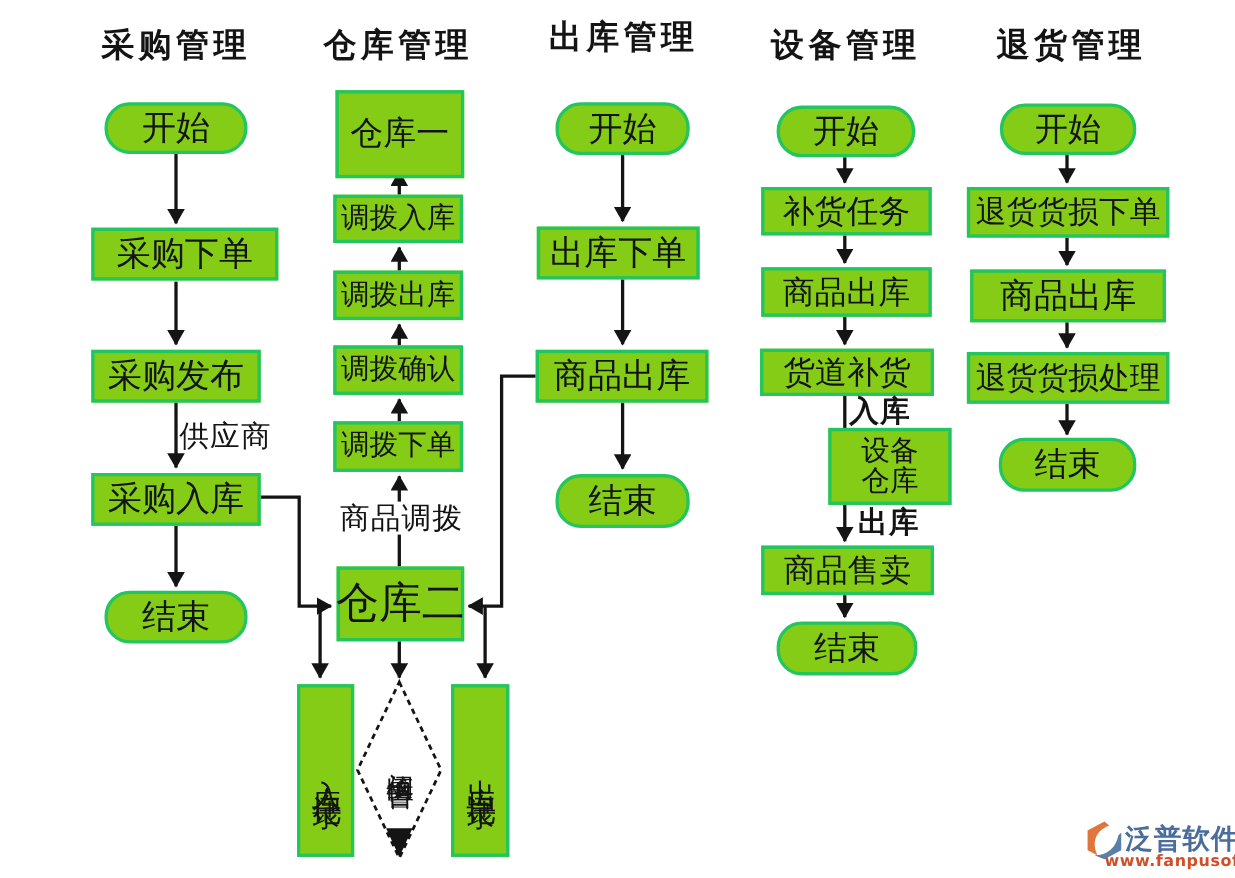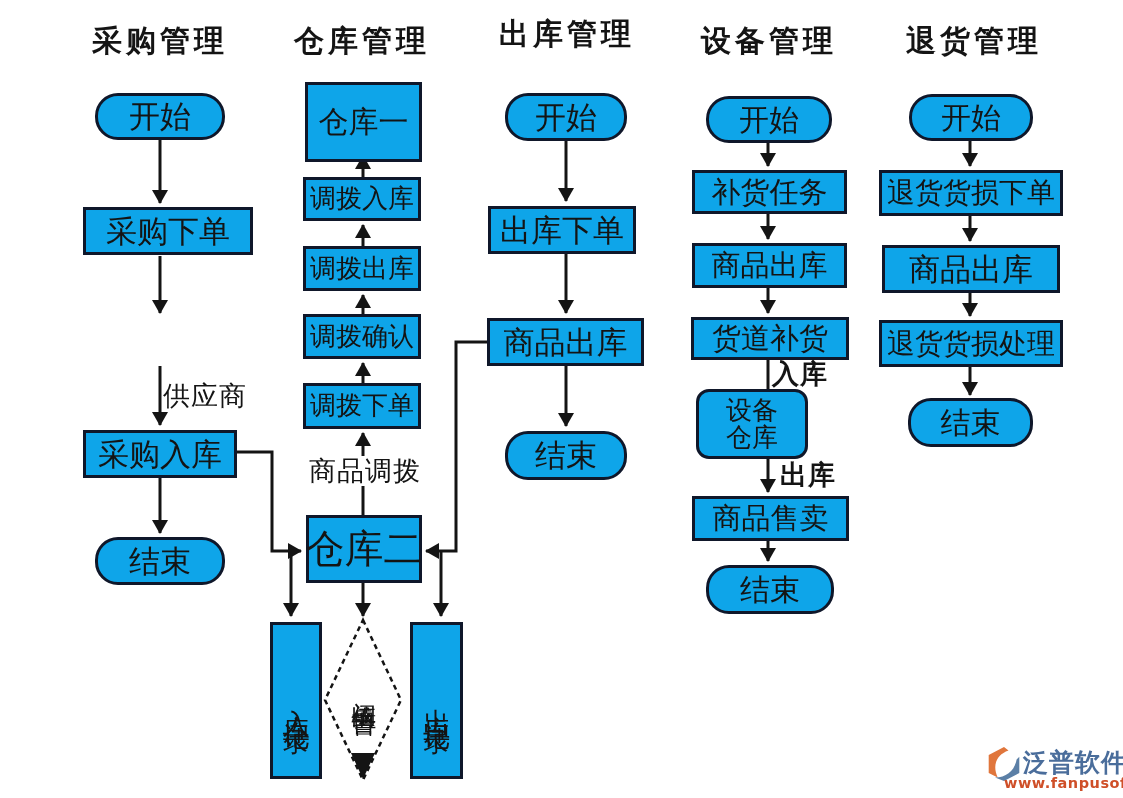--- a/index.html
+++ b/index.html
@@ -12,22 +12,22 @@
     background: #ffffff;
     overflow: hidden;
     color: #111;
   }
   .edges { position: absolute; left: 0; top: 0; }
   .node {
     position: absolute;
     display: flex;
     align-items: center;
     justify-content: center;
-    background: #0ea5e9;
-    border: 3px solid #0f172a;
+    background: #84cc16;
+    border: 3px solid #22c55e;
     color: #141414;
     text-align: center;
     line-height: 1.05;
     white-space: nowrap;
   }
   .stadium { border-radius: 23px; }
   .col-title {
     position: absolute;
     display: flex;
     align-items: center;
@@ -132,20 +132,21 @@
   </svg>
 
   <div class="col-title" style="left:85px; top:24px; width:150px; height:34px;">采购管理</div>
   <div class="col-title" style="left:291px; top:24px; width:142px; height:34px;">仓库管理</div>
   <div class="col-title" style="left:491px; top:17px; width:152px; height:34px;">出库管理</div>
   <div class="col-title" style="left:698px; top:24px; width:142px; height:34px;">设备管理</div>
   <div class="col-title" style="left:901px; top:24px; width:146px; height:34px;">退货管理</div>
 
   <div class="node stadium" style="left:95px; top:93px; width:130px; height:47px; font-size:31px;">开始</div>
   <div class="node" style="left:83px; top:207px; width:170px; height:48px; font-size:31px;">采购下单</div>
+  <div class="node" style="left:83px; top:318px; width:154px; height:48px; font-size:31px;">采购发布</div>
   <div class="edge-label" style="left:163px; top:381px; height:30px; font-size:27px;">供应商</div>
   <div class="node" style="left:83px; top:430px; width:154px; height:48px; font-size:31px;">采购入库</div>
   <div class="node stadium" style="left:95px; top:537px; width:130px; height:48px; font-size:31px;">结束</div>
 
   <div class="node" style="left:305px; top:82px; width:117px; height:80px; font-size:30px;">仓库一</div>
   <div class="node" style="left:303px; top:177px; width:118px; height:44px; font-size:26px;">调拨入库</div>
   <div class="node" style="left:303px; top:246px; width:118px; height:45px; font-size:26px;">调拨出库</div>
   <div class="node" style="left:303px; top:314px; width:118px; height:45px; font-size:26px;">调拨确认</div>
   <div class="node" style="left:303px; top:383px; width:118px; height:46px; font-size:26px;">调拨下单</div>
   <div class="edge-label" style="left:305px; top:456px; height:30px; font-size:27px; justify-content:center; width:120px;">商品调拨</div>
@@ -157,21 +158,21 @@
   <div class="node stadium" style="left:505px; top:93px; width:122px; height:48px; font-size:31px;">开始</div>
   <div class="node" style="left:488px; top:206px; width:148px; height:48px; font-size:31px;">出库下单</div>
   <div class="node" style="left:487px; top:318px; width:157px; height:48px; font-size:31px;">商品出库</div>
   <div class="node stadium" style="left:505px; top:431px; width:122px; height:49px; font-size:31px;">结束</div>
 
   <div class="node stadium" style="left:706px; top:96px; width:126px; height:47px; font-size:30px;">开始</div>
   <div class="node" style="left:692px; top:170px; width:155px; height:44px; font-size:29px;">补货任务</div>
   <div class="node" style="left:692px; top:243px; width:155px; height:45px; font-size:29px;">商品出库</div>
   <div class="node" style="left:691px; top:317px; width:158px; height:43px; font-size:29px;">货道补货</div>
   <div class="edge-label" style="left:772px; top:360px; height:28px; font-size:27px;font-weight:bold;">入库</div>
-  <div class="node" style="left:696px; top:389px; width:112px; height:70px; font-size:26px; flex-direction:column;border-radius:13px;">
+  <div class="node" style="left:753px; top:389px; width:112px; height:70px; font-size:26px; flex-direction:column;">
     <span>设备</span>
     <span>仓库</span>
   </div>
   <div class="edge-label" style="left:780px; top:461px; height:28px; font-size:27px;font-weight:bold;">出库</div>
   <div class="node" style="left:692px; top:496px; width:157px; height:45px; font-size:29px;">商品售卖</div>
   <div class="node stadium" style="left:706px; top:565px; width:128px; height:49px; font-size:30px;">结束</div>
 
   <div class="node stadium" style="left:909px; top:94px; width:124px; height:47px; font-size:30px;">开始</div>
   <div class="node" style="left:879px; top:170px; width:184px; height:46px; font-size:28px;">退货货损下单</div>
   <div class="node" style="left:882px; top:245px; width:178px; height:48px; font-size:31px;">商品出库</div>

